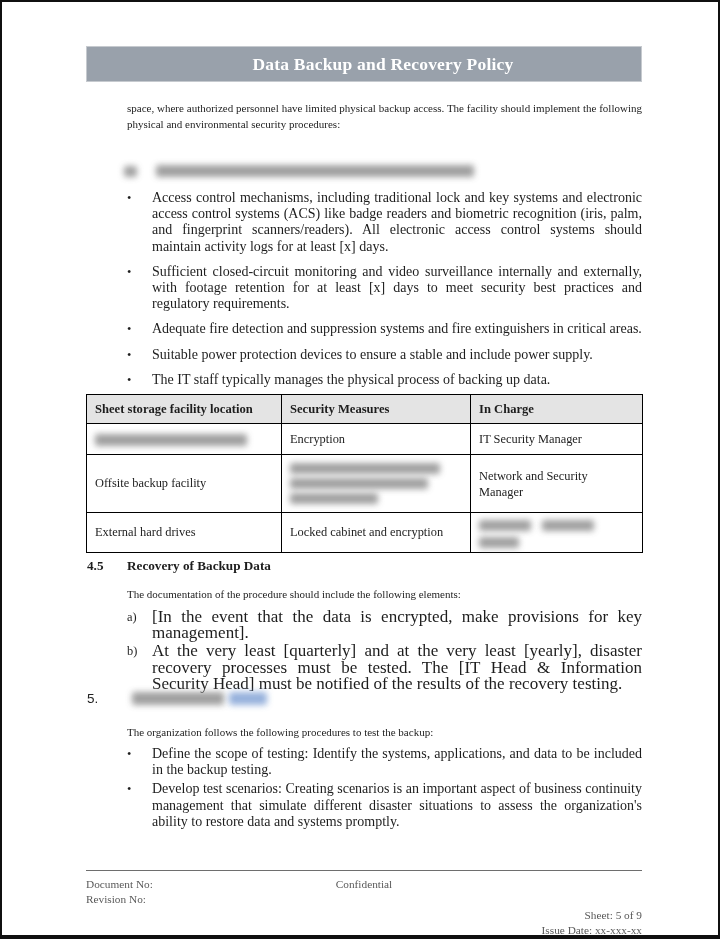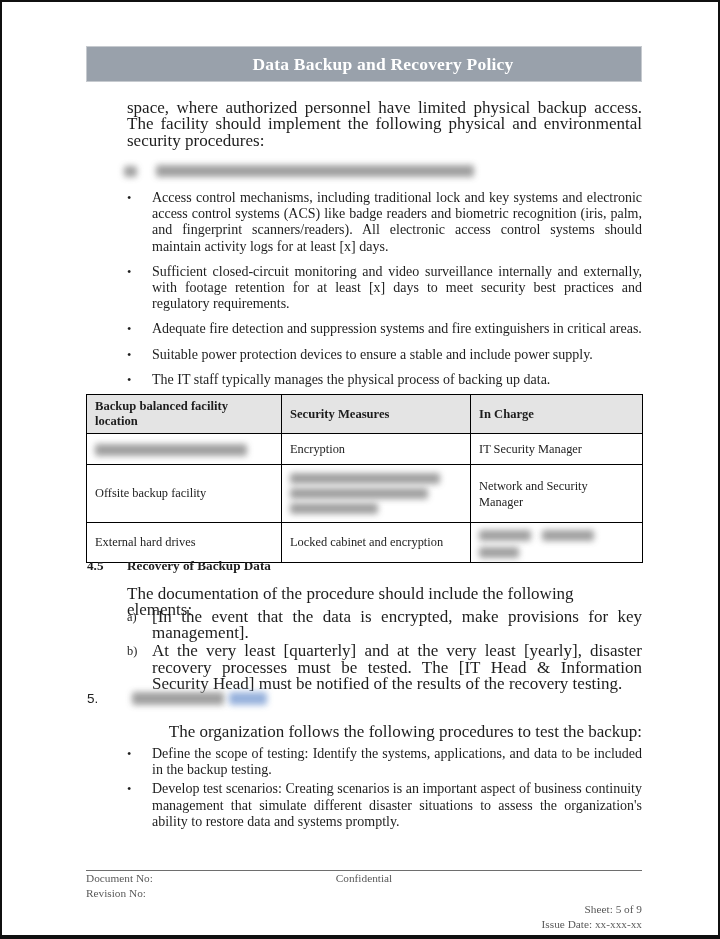--- a/index.html
+++ b/index.html
@@ -9,21 +9,21 @@
     border-left:2px solid #101010; border-right:2px solid #101010;
     border-top:2px solid #101010; border-bottom:4px solid #101010;
     font-family:"Liberation Serif","DejaVu Serif",serif; color:#1d1d1d;
   }
   .banner {
     position:absolute; left:84px; top:44px; width:556px; height:36px;
     box-sizing:border-box; background:var(--banner-bg,#99a1ab);
     border:1px solid #c6cacf; display:flex; align-items:center; justify-content:center;
     color:#ffffff; font-weight:bold; font-size:17.5px; letter-spacing:.2px;padding-left:38px;
   }
-  .para { position:absolute; left:125px; width:515px; font-size:17px; line-height:16.4px; text-align:justify; }
+  .para { position:absolute; left:125px; width:515px; font-size:11px; line-height:16.4px; text-align:justify; }
   .intro { top:98px; }
 
   
   .redact { display:inline-block; background:#8f8f8f; border-radius:2px; filter:blur(3px); vertical-align:middle; opacity:.85; }
   .redact.blue { background:var(--link-blur,#84a4d6); }
   .redline { position:absolute; left:122px; top:159px; height:14px; }
 
   
   .blist { position:absolute; left:125px; width:515px; }
   .blist1 { top:188px; }
@@ -42,32 +42,32 @@
   td.justify { text-align:justify; line-height:16px; }
   .rbars .redact { display:block; margin:4px 0; }
 
   
   .sec-head { position:absolute; left:85px; width:555px; display:flex; font-weight:bold; font-size:13.2px; }
   .sec45 { top:556px; }
   .sec-head .num { flex:none; width:40px; }
   .sec5 { position:absolute; left:85px; top:689px; display:flex; align-items:center; font-family:"Liberation Sans",sans-serif; font-size:13.5px; color:#222; }
   .sec5 .num { flex:none; width:45px; }
   .doc-intro { top:584px; text-align:left; }
-  .sec5-intro { top:722px; text-align:right;font-family:Liberation Serif, serif; }
+  .sec5-intro { top:722px; text-align:left;font-family:Liberation Serif, serif; }
 
   
   .alist { position:absolute; left:125px; top:607px; width:515px; }
   .aitem { display:flex; margin-bottom:2px; }
   .aitem .marker { flex:none; width:25px; font-size:12.4px; line-height:16.2px; }
   .aitem .atext { flex:1; text-align:justify; font-size:17px; line-height:16.2px; }
 
   
   .footer {
     position:absolute; left:84px; top:868px; width:556px;
-    border-top:1.5px solid #6e6e6e; padding-top:0; display:flex;
+    border-top:1.5px solid #6e6e6e; padding-top:6px; display:flex;
     font-size:11.3px; line-height:15px; color:var(--footer-text,#595959);
   }
   .footer .fleft { flex:1.2; } .footer .fcenter { flex:1; text-align:center; } .footer .fright { flex:1.2; text-align:right;margin-top:31px; }
 </style>
 </head>
 <body>
 
 <div class="page">
 
   <div class="banner">
@@ -100,21 +100,21 @@
     </div>
     <div class="bullet">
       <span class="dot">•</span>
       <span class="btext">The IT staff typically manages the physical process of backing up data.</span>
     </div>
   </div>
 
   <table class="facility">
     <tbody>
         <tr>
-      <th class="col1">Backup balanced facility location</th>
+      <th class="col1">Sheet storage facility location</th>
       <th class="col2">Security Measures</th>
       <th class="col3">In Charge</th>
     </tr>
     <tr class="r1">
       <td><span class="redact" style="width:152px;height:12px;"></span></td>
       <td>Encryption</td>
       <td>IT Security Manager</td>
     </tr>
     <tr class="r2">
       <td>Offsite backup facility</td>

